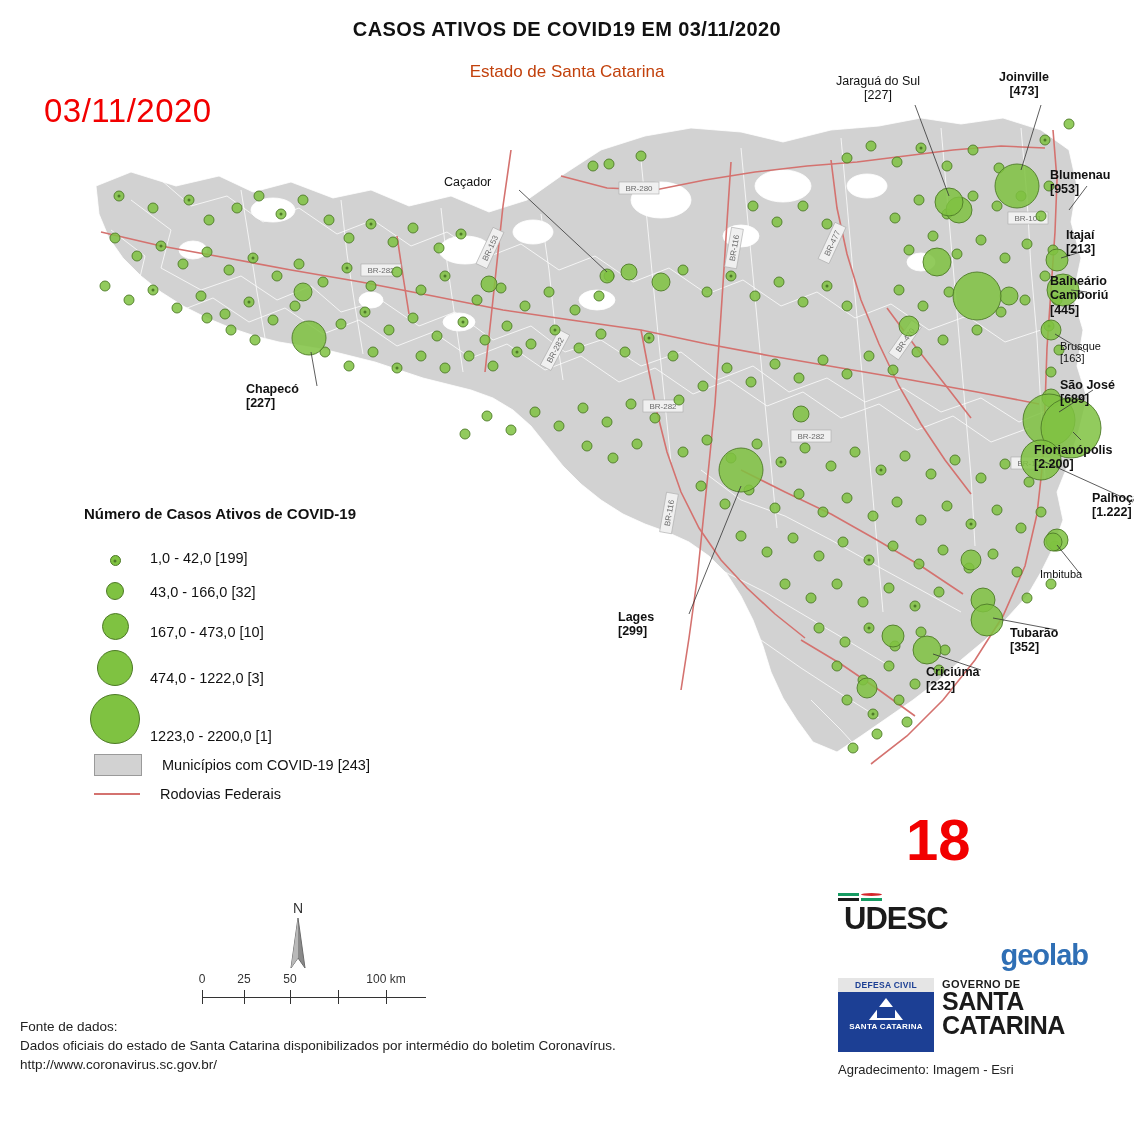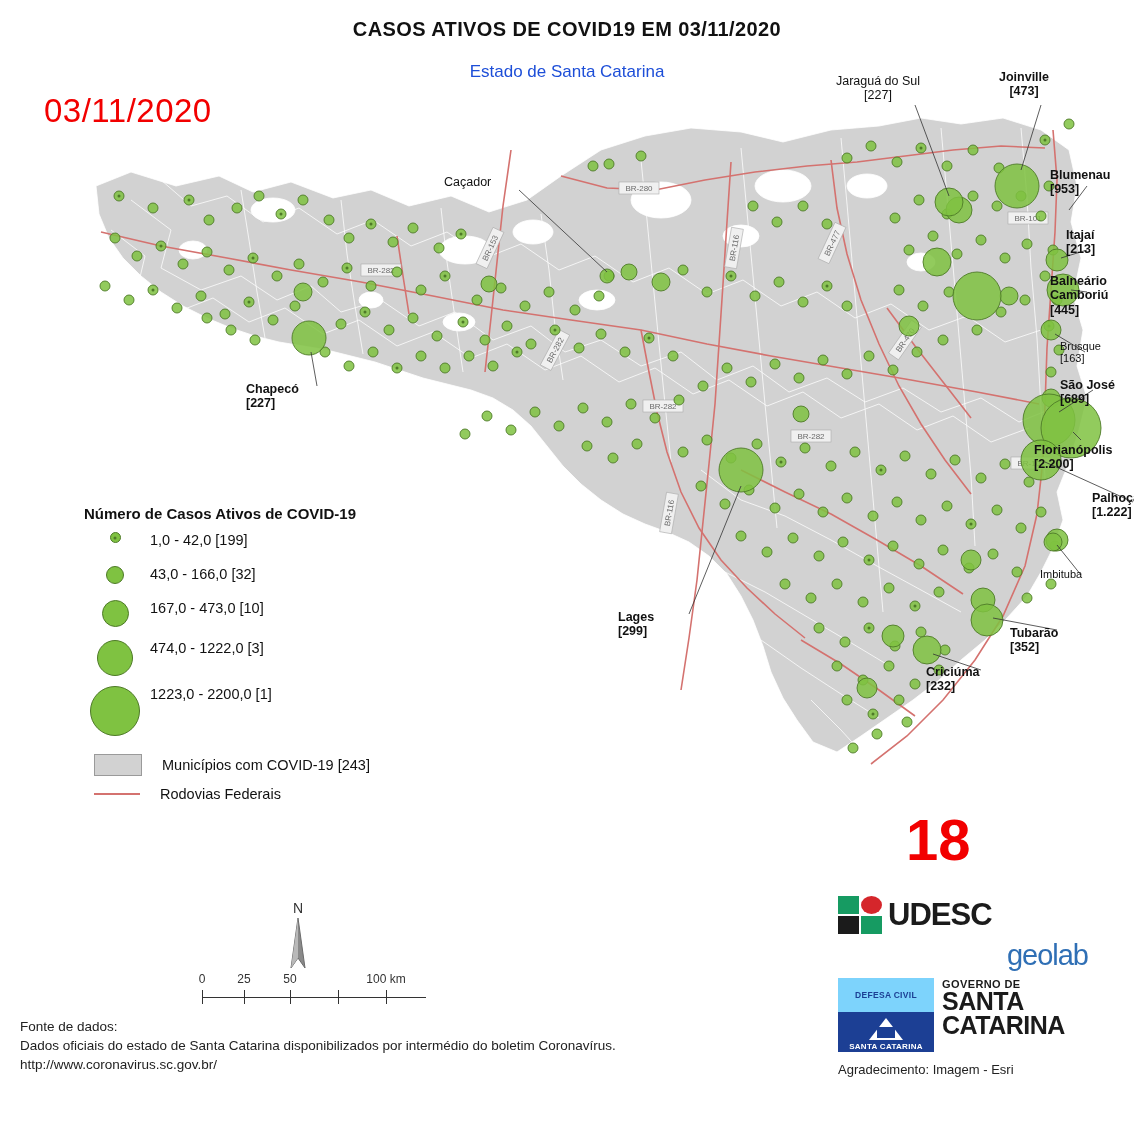--- a/index.html
+++ b/index.html
@@ -13,21 +13,21 @@
   }
   .abs{position:absolute;}
 
   
   #title{
     top:18px;left:0;width:1134px;text-align:center;
     font-size:20px;font-weight:bold;letter-spacing:.4px;color:#111;
   }
   #subtitle{
     top:62px;left:0;width:1134px;text-align:center;
-    font-size:17px;color:#1d4ed8;
+    font-size:17px;color:#c2410c;
   }
   #date-stamp{
     top:92px;left:44px;
     font-size:33px;color:#f20000;font-weight:400;letter-spacing:.5px;
   }
   #day-number{
     top:806px;left:906px;
     font-size:58px;font-weight:bold;color:#f20000;
   }
 
@@ -36,21 +36,21 @@
   #map-canvas svg{display:block;}
 
   
   .callout{font-size:12.5px;line-height:1.12;color:#111;}
   .callout.b{font-weight:bold;}
   .callout.sm{font-size:11px;}
 
   
   #legend{left:80px;top:505px;width:430px;}
   #legend-title{font-size:15px;font-weight:bold;color:#111;margin:0 0 10px 4px;}
-  .leg-row{display:flex;align-items:flex-start;height:34px;}
+  .leg-row{display:flex;align-items:flex-end;height:34px;}
   .leg-sym{width:70px;display:flex;justify-content:center;align-items:center;}
   .leg-lbl{font-size:14.5px;color:#111;}
   .dot{background:#7fc241;border:1px solid #4e7a28;border-radius:50%;}
   .dot.inner::after{content:"";display:block;width:3px;height:3px;background:#4e7a28;border-radius:50%;
      position:relative;left:50%;top:50%;transform:translate(-50%,-50%);}
   #leg-row-muni{display:flex;align-items:center;height:30px;margin-top:6px;}
   #leg-muni-swatch{width:46px;height:20px;background:#d2d2d2;border:1px solid #9a9a9a;margin-left:14px;}
   #leg-row-road{display:flex;align-items:center;height:28px;}
   #leg-road-swatch{width:46px;height:0;border-top:2px solid #d4726f;margin-left:14px;}
   #leg-row-muni .leg-lbl, #leg-row-road .leg-lbl{margin-left:20px;}
@@ -63,30 +63,30 @@
   #scale-nums span{position:absolute;transform:translateX(-50%);}
   #scale-bar{position:relative;height:14px;margin-top:2px;}
   #scale-bar .tickline{position:absolute;left:6px;right:10px;top:7px;height:1px;background:#333;}
   #scale-bar i{position:absolute;top:0;width:1px;height:14px;background:#333;}
 
   
   #source{left:20px;top:1017px;font-size:13.5px;line-height:1.42;color:#222;}
 
   
   #logos{left:838px;top:893px;width:250px;}
-  #udesc{display:flex;align-items:center;height:44px;}
+  #udesc{display:flex;height:44px;flex-direction:column;}
   #udesc-mark{width:44px;height:38px;display:grid;grid-template-columns:1fr 1fr;grid-template-rows:1fr 1fr;gap:2px;}
   #udesc-mark div{background:#1b1b1b;}
   #udesc-mark .g{background:#169b62;}
   #udesc-mark .r{background:#d5262b;border-radius:50%;}
   #udesc-text{font-size:31px;font-weight:bold;letter-spacing:-1px;color:#1b1b1b;margin-left:6px;}
-  #geolab{font-size:29px;font-weight:normal;color:#2f6fb5;letter-spacing:-1px;text-align:right;margin-top:2px;}
+  #geolab{font-size:29px;font-weight:bold;color:#2f6fb5;letter-spacing:-1px;text-align:right;margin-top:2px;}
   #govrow{display:flex;margin-top:6px;}
   #defesa{width:96px;height:74px;background:#1c3f94;color:#fff;text-align:center;}
-  #defesa .top{background:#7dd3fc;color:#1c3f94;font-size:8.5px;font-weight:bold;padding:12px 0;letter-spacing:.3px;}
+  #defesa .top{background:#e5e5e5;color:#1c3f94;font-size:8.5px;font-weight:bold;padding:2px 0;letter-spacing:.3px;}
   #defesa .tri{width:0;height:0;margin:6px auto 2px;border-left:17px solid transparent;border-right:17px solid transparent;border-bottom:22px solid #fff;position:relative;}
   #defesa .tri::after{content:"";position:absolute;left:-9px;top:9px;width:18px;height:11px;background:#1c3f94;}
   #defesa .bot{font-size:8px;font-weight:bold;letter-spacing:.3px;padding-bottom:3px;}
   #gov{margin-left:8px;}
   #gov .g1{font-size:11px;font-weight:bold;color:#1b1b1b;letter-spacing:.4px;}
   #gov .g2{font-size:25px;font-weight:bold;color:#1b1b1b;line-height:.95;letter-spacing:-.5px;}
   #agradecimento{font-size:13px;color:#222;margin-top:10px;}
 
   .rlabel{font-size:8px;fill:#6b6b6b;font-family:"Liberation Sans",sans-serif;}
 </style>

